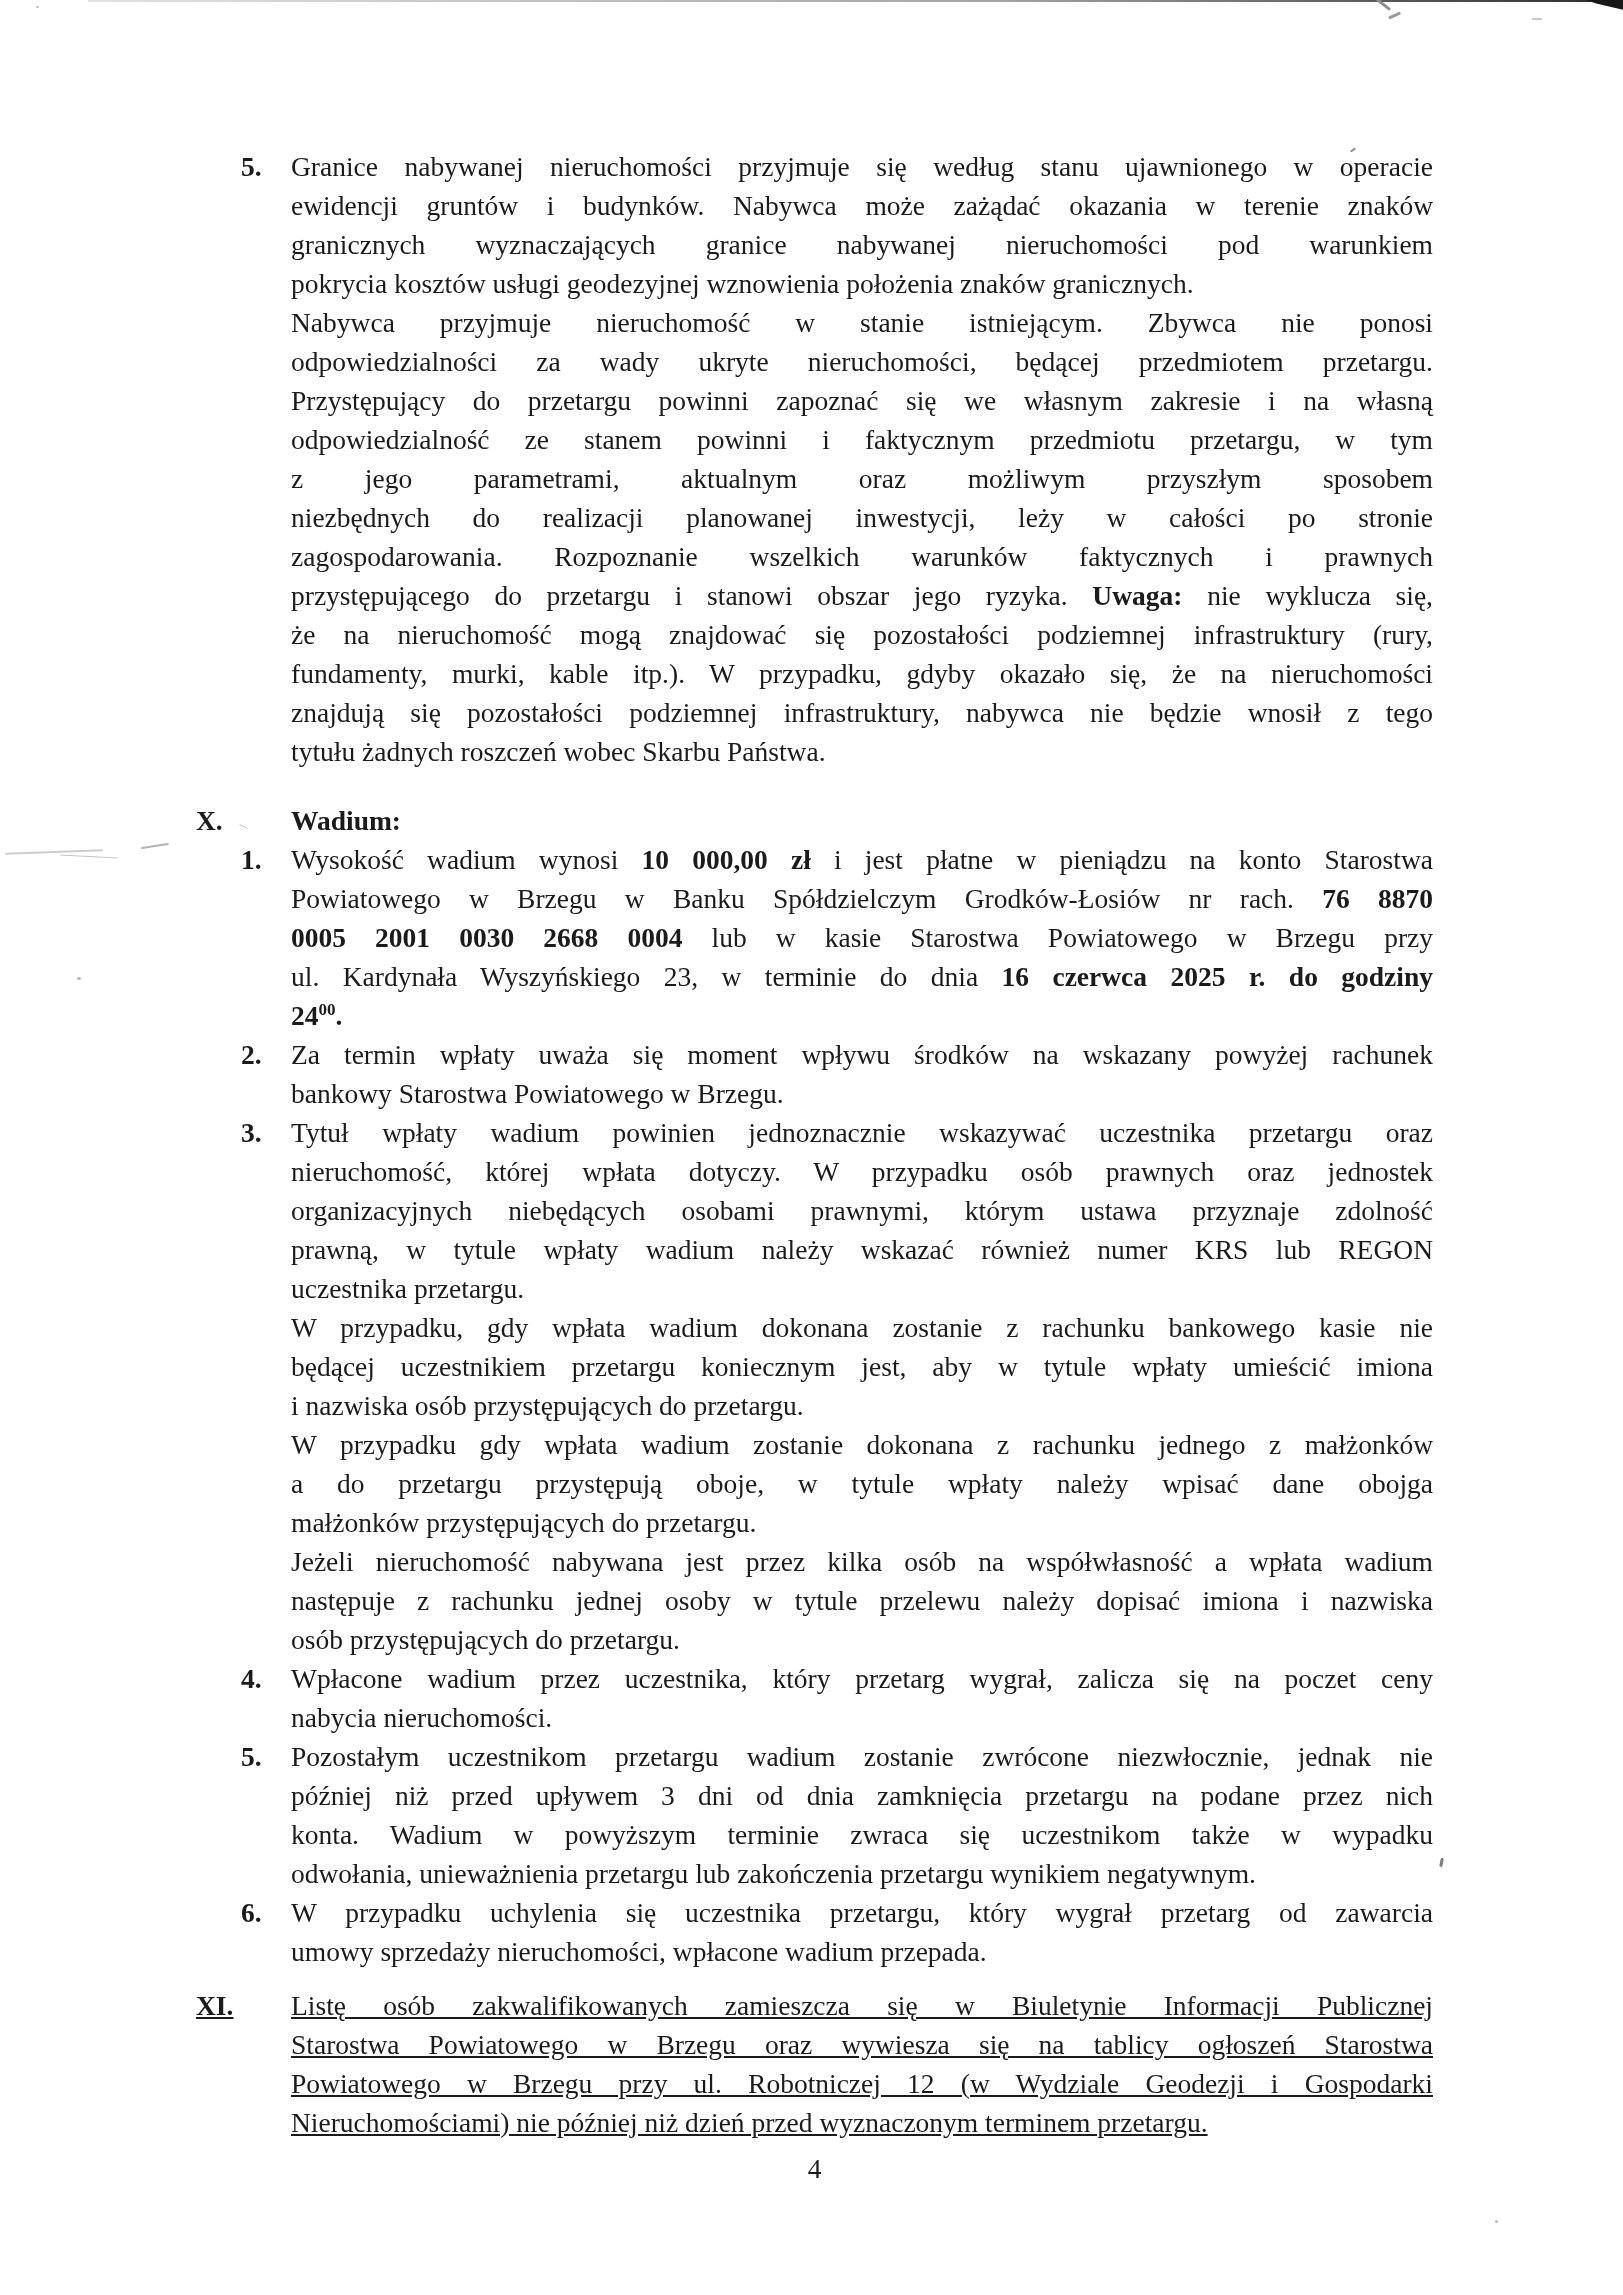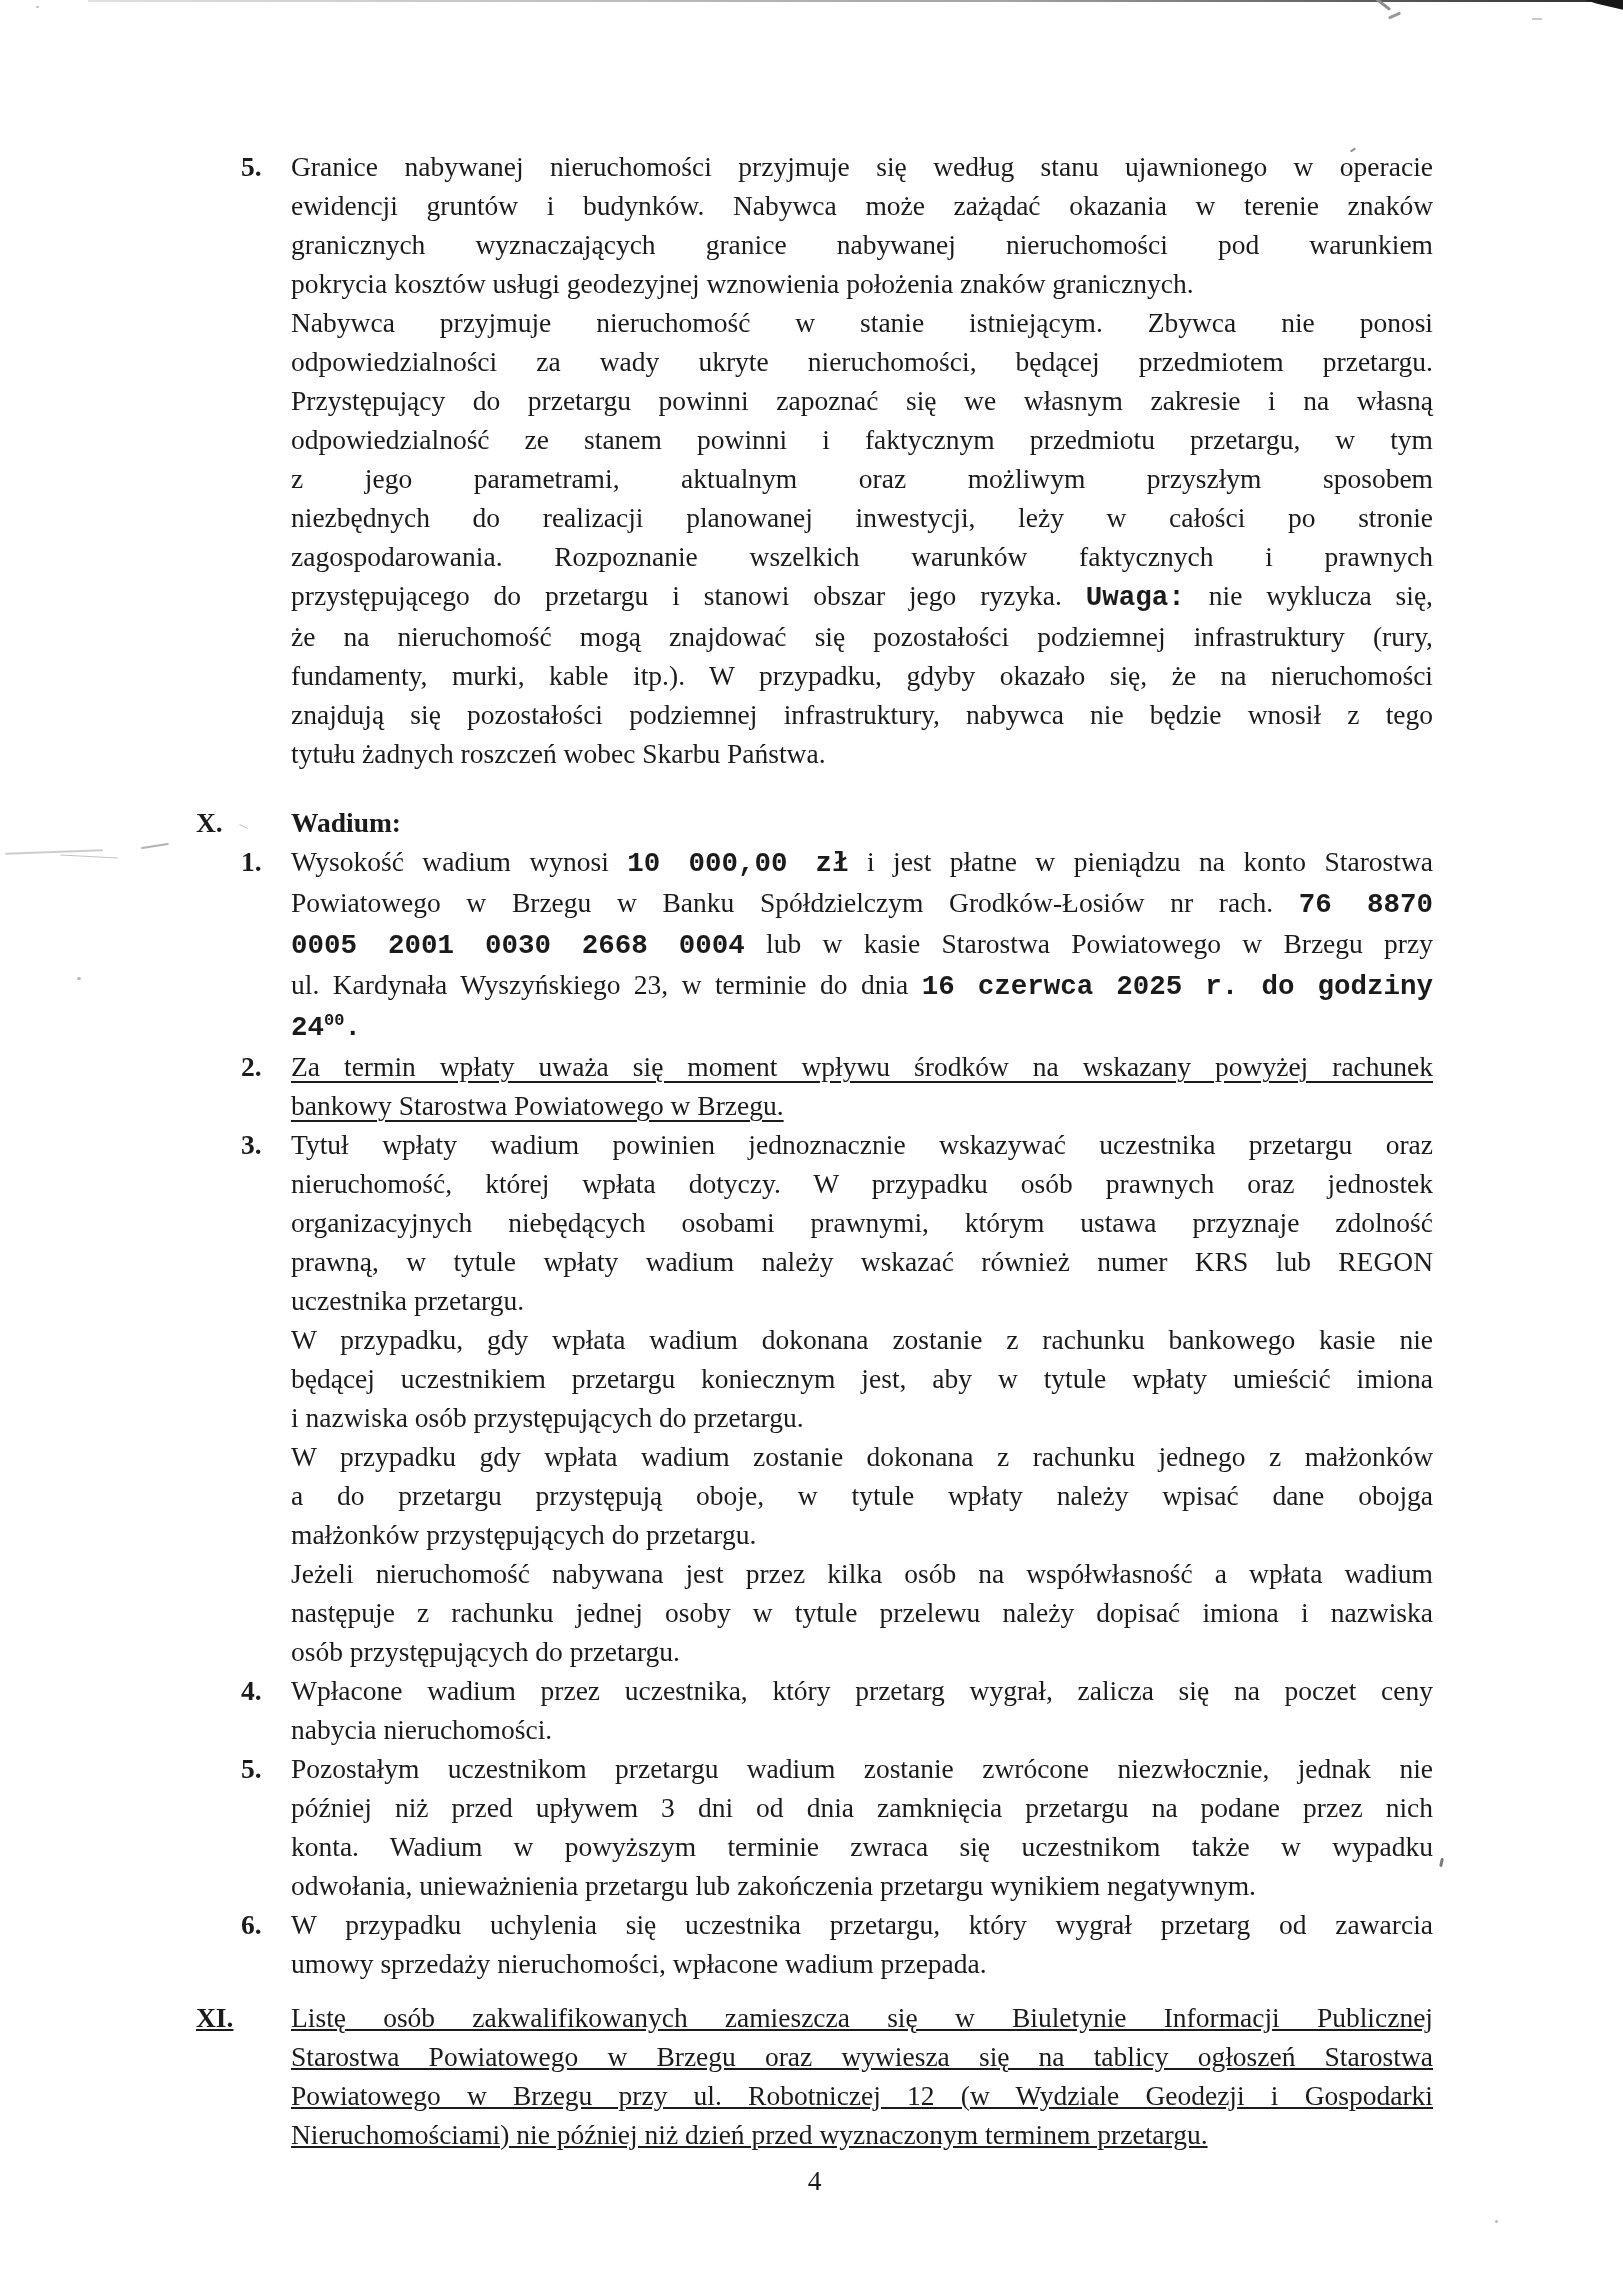--- a/index.html
+++ b/index.html
@@ -15,24 +15,23 @@
     box-sizing:border-box;
     padding:147px 190px 0 196px;
     overflow:hidden;
   }
   .row { display:grid; grid-template-columns:95px 1142px; align-items:start; }
   .marker { font-weight:bold; }
   .marker.arabic { padding-left:45px; }
   .body { min-width:0; }
   .line { text-align:justify; text-align-last:justify; }
   .line.end { text-align-last:left; }
-  .bold { font-weight:bold;font-family:Liberation Mono, monospace; }
+  .bold { font-weight:bold; }
   .heading-title { font-weight:bold; }
   .underlined .line {
-    text-decoration:underline;
     text-decoration-thickness:2px;
     text-underline-offset:4.6px;
   }
   sup.hrs { font-size:0.62em; vertical-align:super; line-height:0; }
   .mt-x { margin-top:29.5px; }
   .mt-xi { margin-top:15px;text-decoration:underline; }
   .pagenum-wrap { margin-top:7.9px; text-align:center; }
   
   .artifact { position:absolute; pointer-events:none; }
   .top-edge { top:0; left:88px; right:0; height:2px;

